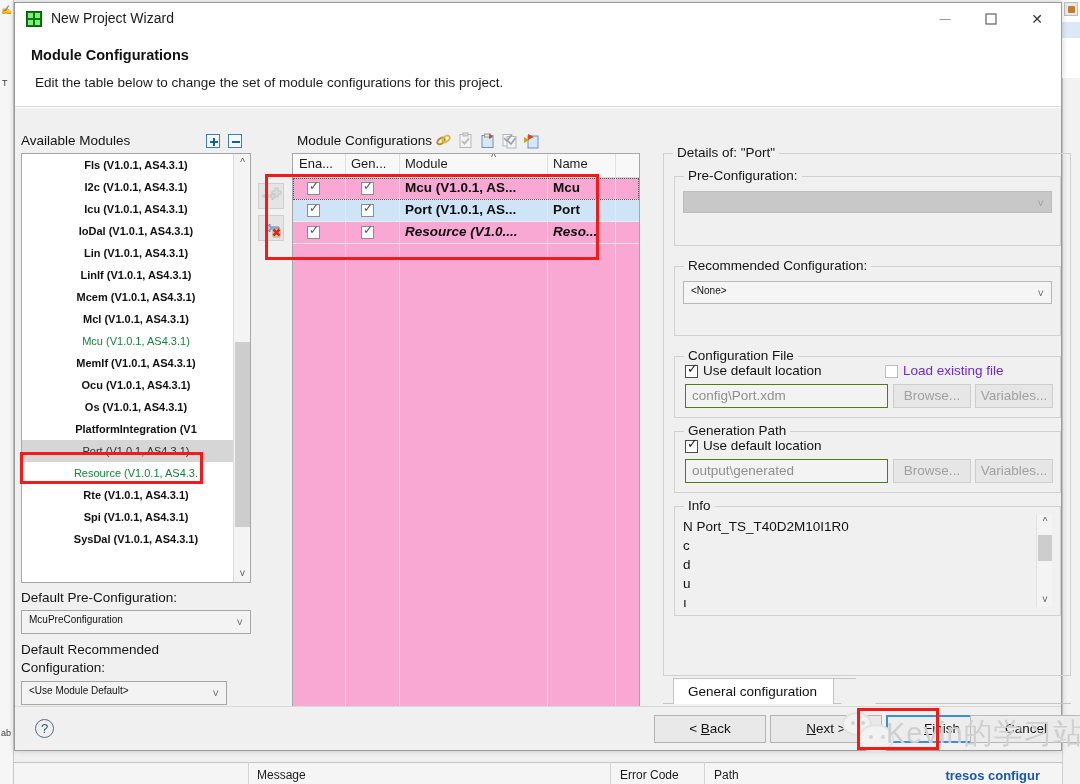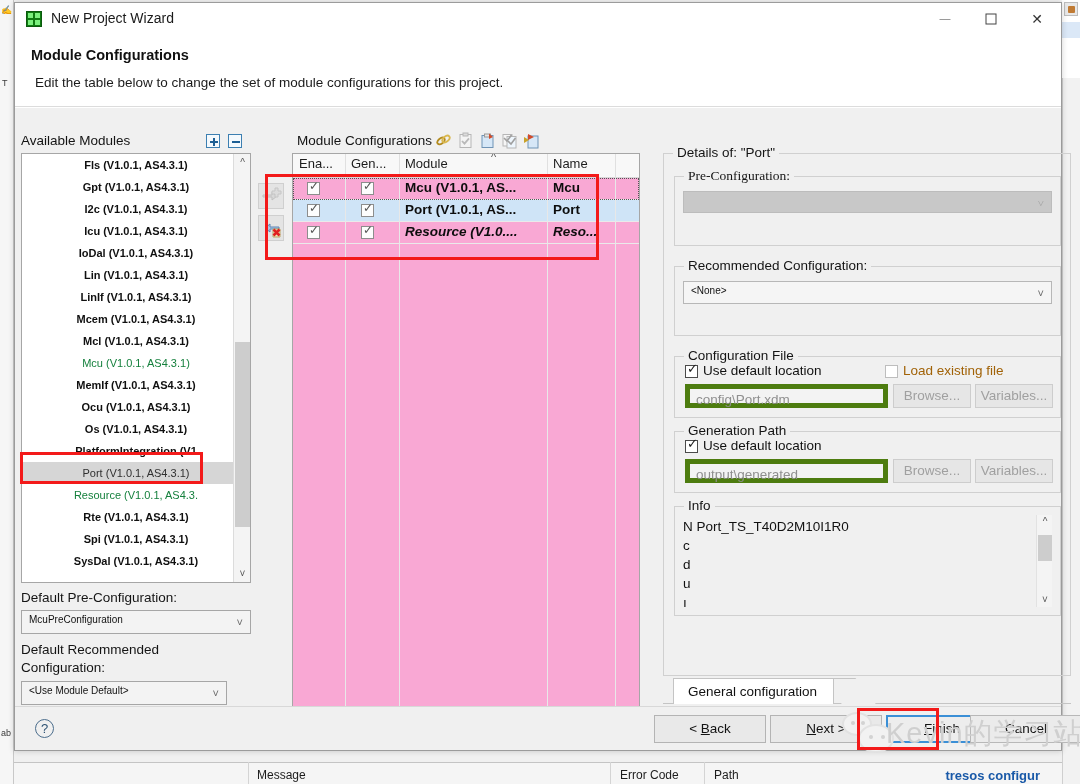--- a/index.html
+++ b/index.html
@@ -131,41 +131,41 @@
       white-space:nowrap; overflow:hidden; }
   .cell-txt.ital { font-style:italic; }
   .vgrid { position:absolute; top:24px; bottom:0; width:1px; background:#e8e8e8; }
 
   
   .group { position:absolute; border:1px solid #d0d0d0; background:transparent; }
   .group-lbl { position:absolute; top:-9px; left:9px; background:#f0f0f0; padding:0 4px;
       font-size:13.5px; color:#141414; white-space:nowrap; }
   #grp-details { left:648px; top:45px; width:408px; height:523px; }
 
-  #grp-pre { left:10px; top:22px; width:387px; height:70px;font-family:Liberation Serif, serif; }
+  #grp-pre { left:10px; top:22px; width:387px; height:70px; }
   #cmb-pre { position:absolute; left:8px; top:14px; width:369px; height:22px;
       background:#c8c8c8; border:1px solid #bcbcbc; }
   #cmb-pre .combo-arrow { color:#9e9e9e; }
 
   #grp-rec { left:10px; top:112px; width:387px; height:70px; }
   #cmb-rec { position:absolute; left:8px; top:14px; width:369px; height:23px;
       background:#f5f5f5; border:1px solid #b7b7b7; }
 
   #grp-cfgfile { left:10px; top:202px; width:387px; height:62px; }
   #grp-genpath { left:10px; top:277px; width:387px; height:62px; }
   #grp-info { left:10px; top:352px; width:387px; height:110px; }
 
   .chk { position:absolute; width:13px; height:13px; border:1px solid #4a4a4a; background:#fff; }
   .chk.checked::after { content:"\2713"; position:absolute; left:1px; top:-5px;
       font-size:13px; color:#1a1a1a; }
   .chk.disabled { border-color:#bdbdbd; }
   .chk-lbl { position:absolute; font-size:13.5px; color:#111; white-space:nowrap; }
-  .chk-lbl.dim { color:#a16207; }
-
-  .txtbox { position:absolute; height:24px; background:#f3f3f3; border:5px solid #4d7c0f; }
+  .chk-lbl.dim { color:#6d28d9; }
+
+  .txtbox { position:absolute; height:24px; background:#f3f3f3; border:1px solid #4d7c0f; }
   .txtbox span { position:absolute; left:6px; top:3px; font-size:13.5px; color:#8f8f8f; white-space:nowrap; }
   .btn-dim { position:absolute; height:24px; background:#e6e6e6; border:1px solid #cdcdcd;
       font-size:13.5px; color:#a0a0a0; text-align:center; line-height:22px; }
 
   #info-text { position:absolute; left:8px; top:10px; width:350px; font-size:13.5px;
       color:#111; line-height:19px; }
   #info-sb { position:absolute; right:8px; top:8px; width:16px; height:92px; background:#f4f4f4;
       border-left:1px solid #e2e2e2; }
   #info-sb-thumb { position:absolute; left:1px; top:20px; width:14px; height:26px; background:#cdcdcd; }
   .isb-arrow { position:absolute; left:0; width:16px; height:14px; text-align:center;
@@ -271,21 +271,20 @@
 
   <div id="body-area">
 
     <div id="lbl-available">Available Modules</div>
     <div class="sq-icon plus" id="icon-expand"></div>
     <div class="sq-icon" id="icon-collapse"></div>
 
     <div id="modules-list">
       <div id="modules-items">
           <div class="mod-item">Fls (V1.0.1, AS4.3.1)</div>
-          <div class="mod-item">Gpt (V1.0.1, AS4.3.1)</div>
           <div class="mod-item">I2c (V1.0.1, AS4.3.1)</div>
           <div class="mod-item">Icu (V1.0.1, AS4.3.1)</div>
           <div class="mod-item">IoDal (V1.0.1, AS4.3.1)</div>
           <div class="mod-item">Lin (V1.0.1, AS4.3.1)</div>
           <div class="mod-item">LinIf (V1.0.1, AS4.3.1)</div>
           <div class="mod-item">Mcem (V1.0.1, AS4.3.1)</div>
           <div class="mod-item">Mcl (V1.0.1, AS4.3.1)</div>
           <div class="mod-item dim">Mcu (V1.0.1, AS4.3.1)</div>
           <div class="mod-item">MemIf (V1.0.1, AS4.3.1)</div>
           <div class="mod-item">Ocu (V1.0.1, AS4.3.1)</div>

